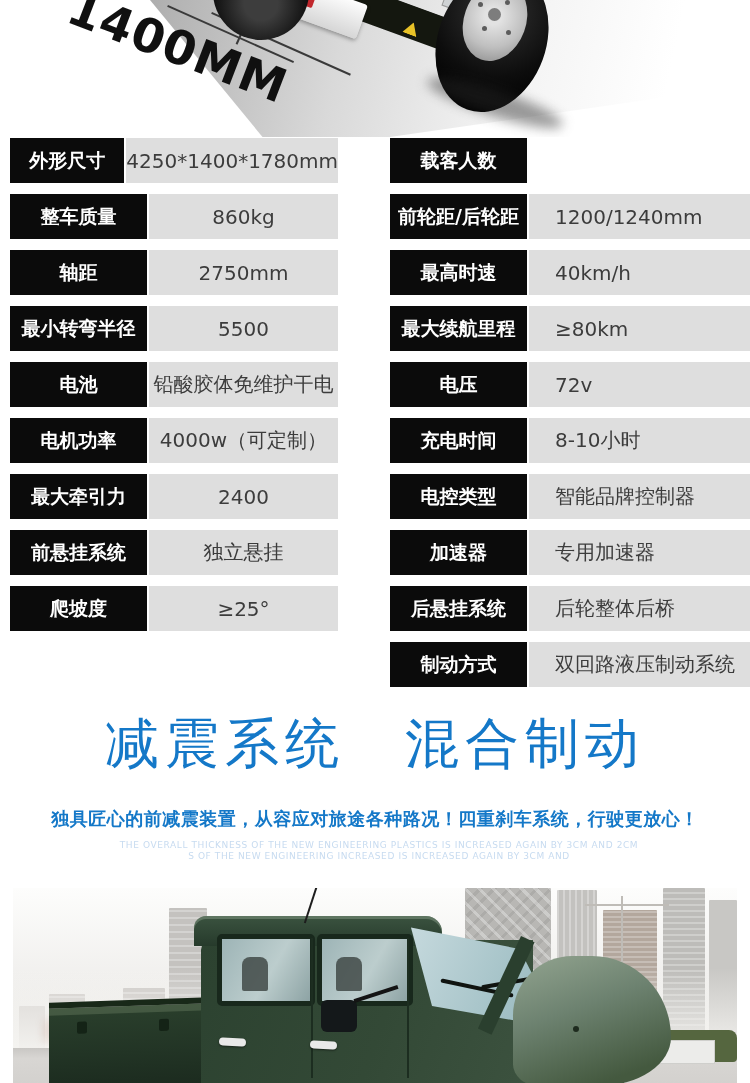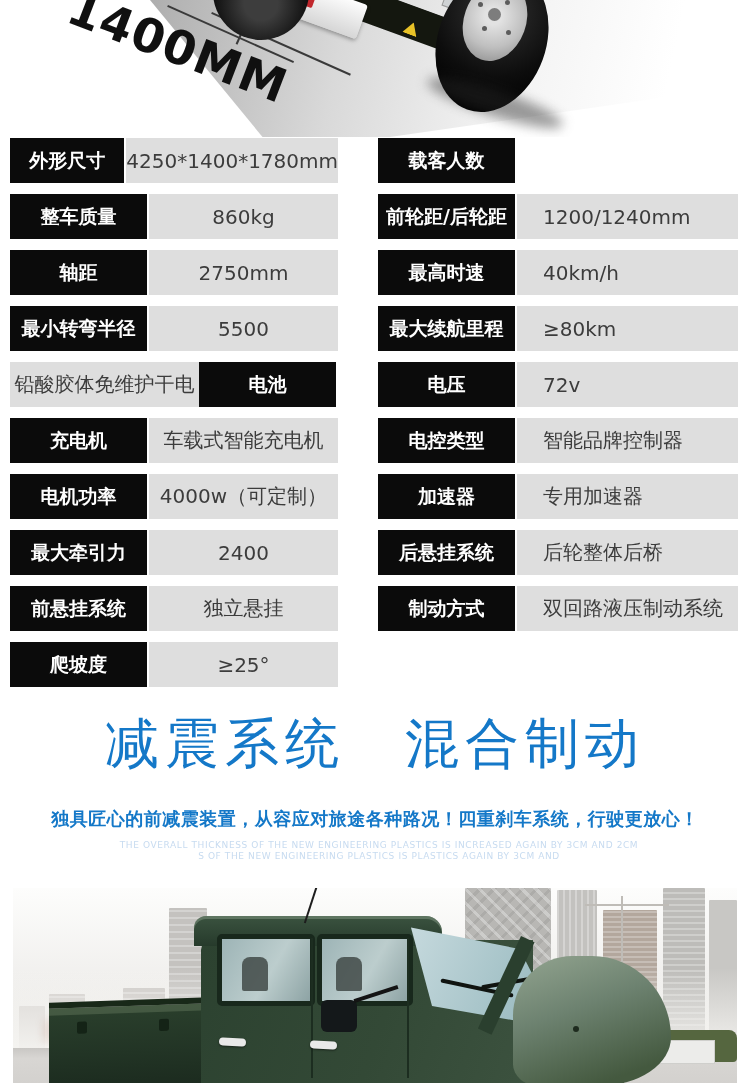--- a/index.html
+++ b/index.html
@@ -33,21 +33,21 @@
   .wheel2{position:absolute;left:438px;top:-32px;width:108px;height:146px;border-radius:50%;
     transform:rotate(20deg);background:radial-gradient(circle at 45% 30%,#2c2c2c 10%,#0d0d0d 55%,#000 85%);}
   .rim2{position:absolute;left:464px;top:-20px;width:62px;height:82px;border-radius:50%;transform:rotate(20deg);
     background:radial-gradient(circle at 45% 45%,#e2e2e2 15%,#bfbfbf 55%,#8f8f8f 90%);}
   .hub{position:absolute;left:488px;top:8px;width:13px;height:13px;border-radius:50%;background:#7d7d7d;}
   .lug{position:absolute;width:5px;height:5px;border-radius:50%;background:#5c5c5c;}
   .wheel-shadow{position:absolute;left:424px;top:90px;width:142px;height:26px;border-radius:50%;
     background:rgba(40,40,40,.45);filter:blur(6px);transform:rotate(18deg);}
 
   
-  .specs{position:absolute;top:138px;left:10px;display:flex;gap:40px;}
+  .specs{position:absolute;top:138px;left:10px;display:flex;gap:52px;}
   .spec-col{display:flex;flex-direction:column;}
   .spec-col.left{width:328px;}
   .spec-col.right{width:360px;}
   .row{display:flex;height:45px;margin-bottom:11px;}
   .cell{display:flex;align-items:center;}
   .cell.label{width:137px;background:#0b0b0b;color:#fff;font-weight:bold;font-size:19px;
     justify-content:center;margin-right:2px;letter-spacing:0px;}
   .cell.value{flex:1;background:#dedede;color:#3c3c3c;font-size:20px;}
   .spec-col.left .cell.value{justify-content:center;}
   .spec-col.right .cell.value{justify-content:flex-start;padding-left:26px;}
@@ -151,26 +151,22 @@
         </div>
       <div class="row">
           <div class="cell label">轴距</div>
           <div class="cell value">2750mm</div>
         </div>
       <div class="row">
           <div class="cell label">最小转弯半径</div>
           <div class="cell value">5500</div>
         </div>
       <div class="row">
+          <div class="cell label">电池</div>
           <div class="cell value">铅酸胶体免维护干电</div>
-          <div class="cell label">电池</div>
-        </div>
-      <div class="row">
-          <div class="cell label">充电机</div>
-          <div class="cell value">车载式智能充电机</div>
         </div>
       <div class="row">
           <div class="cell label">电机功率</div>
           <div class="cell value">4000w（可定制）</div>
         </div>
       <div class="row">
           <div class="cell label">最大牵引力</div>
           <div class="cell value">2400</div>
         </div>
       <div class="row">
@@ -194,20 +190,24 @@
           <div class="cell label">最高时速</div>
           <div class="cell value">40km/h</div>
         </div>
       <div class="row">
           <div class="cell label">最大续航里程</div>
           <div class="cell value">≥80km</div>
         </div>
       <div class="row">
           <div class="cell label">电压</div>
           <div class="cell value">72v</div>
+        </div>
+      <div class="row">
+          <div class="cell label">充电时间</div>
+          <div class="cell value">8-10小时</div>
         </div>
       <div class="row">
           <div class="cell label">电控类型</div>
           <div class="cell value">智能品牌控制器</div>
         </div>
       <div class="row">
           <div class="cell label">加速器</div>
           <div class="cell value">专用加速器</div>
         </div>
       <div class="row">
@@ -219,21 +219,21 @@
           <div class="cell value">双回路液压制动系统</div>
         </div>
     </div>
   </section>
 
   <section class="promo">
     <h1 class="promo-title">减震系统　混合制动</h1>
     <p class="promo-sub">独具匠心的前减震装置，从容应对旅途各种路况！四重刹车系统，行驶更放心！</p>
     <p class="promo-en">
       <span>THE OVERALL THICKNESS OF THE NEW ENGINEERING PLASTICS IS INCREASED AGAIN BY 3CM AND 2CM</span>
-      <span>S OF THE NEW ENGINEERING PLASTICS IS PLASTICS AGAIN BY 3CM AND</span>
+      <span>S OF THE NEW ENGINEERING INCREASED IS INCREASED AGAIN BY 3CM AND</span>
     </p>
   </section>
 
   <section class="photo">
 
     <div class="bld" style="left:6px;top:118px;width:26px;height:60px;background:#d6d3d0;"></div>
     <div class="bld" style="left:36px;top:106px;width:36px;height:70px;background:repeating-linear-gradient(0deg,rgba(255,255,255,.3) 0 2px,transparent 2px 6px) #cfccc9;"></div>
     <div class="bld" style="left:76px;top:116px;width:30px;height:62px;background:#d8d5d2;"></div>
     <div class="bld" style="left:110px;top:100px;width:42px;height:78px;background:repeating-linear-gradient(0deg,rgba(255,255,255,.3) 0 2px,transparent 2px 6px) #cbc8c5;"></div>
     <div class="bld" style="left:156px;top:20px;width:38px;height:158px;background:repeating-linear-gradient(0deg,rgba(255,255,255,.28) 0 2px,transparent 2px 7px) #c4c2bf;"></div>

